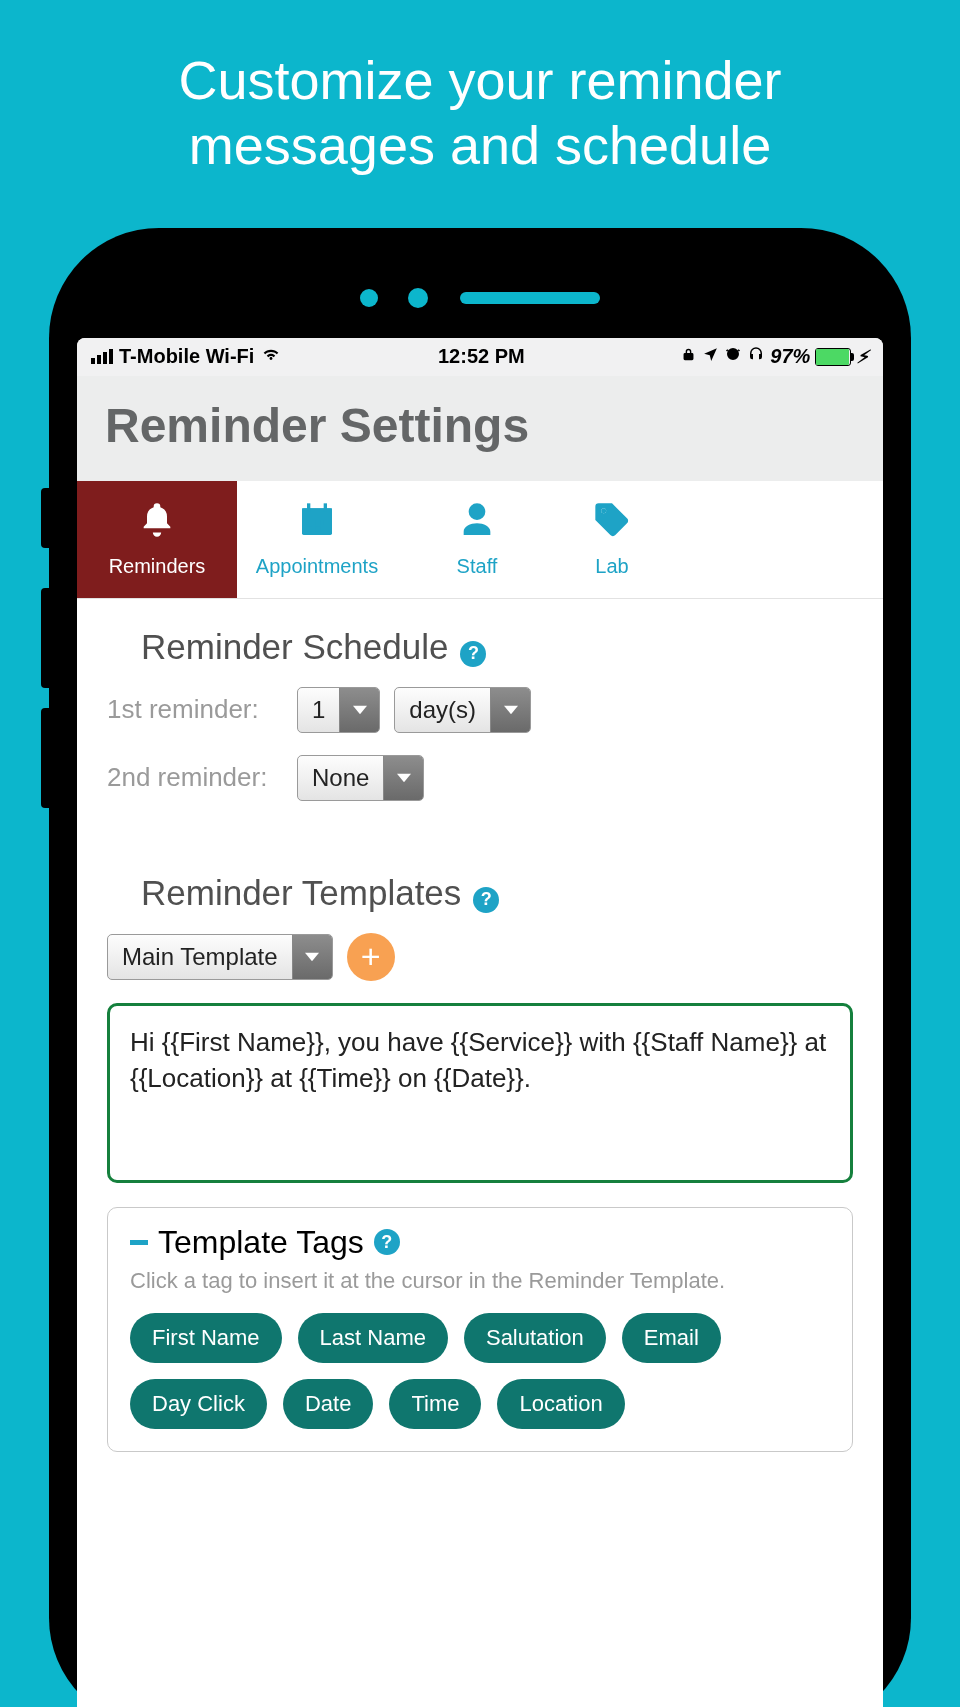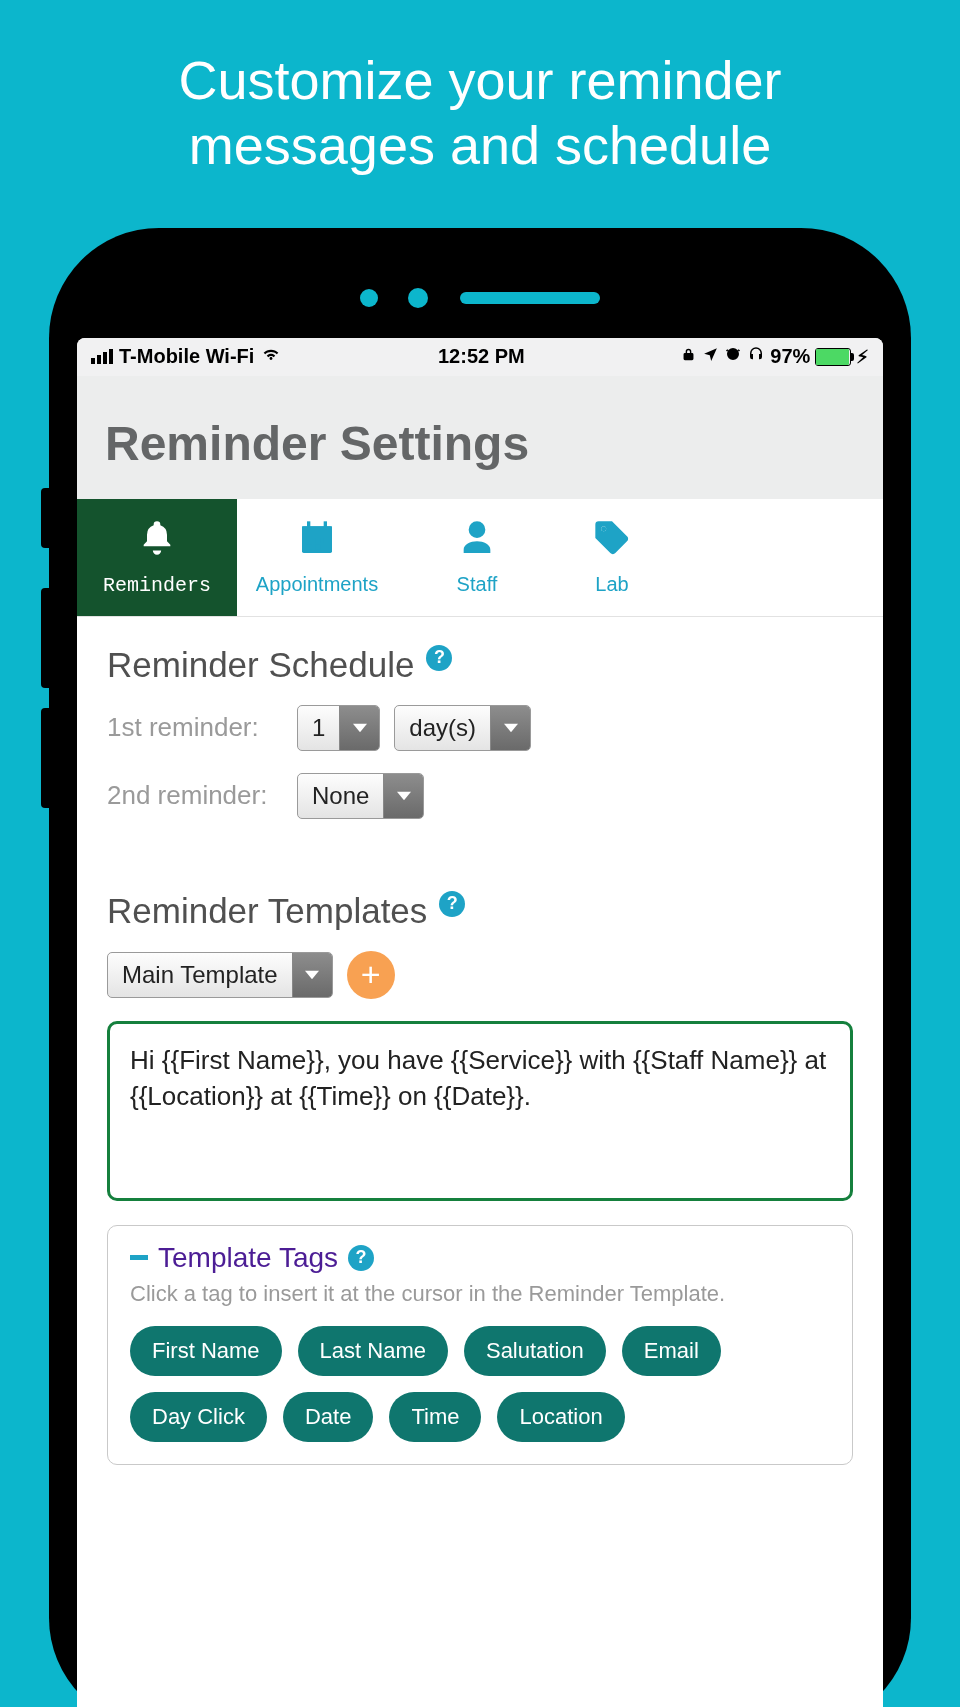--- a/index.html
+++ b/index.html
@@ -75,21 +75,21 @@
   background: #f1f1f2;
   display: flex;
   align-items: center;
   padding: 0 14px;
   font-size: 20px;
   font-weight: 600;
   color: #000;
 }
 .status-left { display: flex; align-items: center; gap: 6px; }
 .status-center { flex: 1; text-align: center; }
-.status-right { display: flex; align-items: center; gap: 5px; }
+.status-right { display: flex; align-items: center; gap: 5px; font-style: italic; }
 .signal-bars { display: flex; align-items: flex-end; gap: 2px; }
 .signal-bars span { width: 4px; background: #000; }
 .signal-bars span:nth-child(1){height:6px}
 .signal-bars span:nth-child(2){height:9px}
 .signal-bars span:nth-child(3){height:12px}
 .signal-bars span:nth-child(4){height:15px}
 .wifi-icon svg { width: 22px; height: 22px; }
 .battery {
   width: 36px; height: 18px;
   border: 1.5px solid #000;
@@ -104,61 +104,60 @@
 .battery-fill { width: 95%; height: 100%; background: #4cd964; border-radius: 1px; }
 .page-header {
   background: #eceded;
   padding: 22px 28px 28px;
   border-bottom: none;
 }
 .page-title {
   font-size: 48px;
   font-weight: 600;
   color: #646667;
-  margin-top: 18px;
 }
 .tabbar {
   display: flex;
   background: #fff;
   border-bottom: 1px solid #e2e2e2;
   height: 118px;
 }
 .tab {
   flex: 0 0 160px;
   display: flex;
   flex-direction: column;
   align-items: center;
   justify-content: center;
   gap: 10px;
   color: #1ea3c6;
   font-size: 20px;
   cursor: pointer;
 }
 .tab:last-child { flex: 0 0 110px; }
 .tab.active {
-  background: #14532d;
+  background: #7f1d1d;
   color: #fff;
-  font-family: Liberation Mono, monospace;
 }
 .tab-icon svg { width: 40px; height: 40px; }
 .tab.active .tab-icon svg path, .tab.active .tab-icon svg rect, .tab.active .tab-icon svg circle { fill: #fff; }
 .tab:not(.active) .tab-icon svg path, .tab:not(.active) .tab-icon svg rect, .tab:not(.active) .tab-icon svg circle { fill: #1ea3c6; }
 .content {
   padding: 28px 30px;
   flex: 1;
   overflow: hidden;
 }
 .section-title {
   font-size: 35px;
   font-weight: 400;
   color: #505050;
   display: flex;
-  align-items: flex-start;
+  align-items: flex-end;
   gap: 12px;
   margin-bottom: 20px;
+  margin-left: 34px;
 }
 .help-icon {
   width: 26px; height: 26px; border-radius: 50%;
   background: #1ea3c6; color: #fff;
   display: inline-flex; align-items: center; justify-content: center;
   font-size: 18px; font-weight: 700;
 }
 .schedule-row {
   display: flex;
   align-items: center;
@@ -219,22 +218,22 @@
   border-radius: 10px;
   padding: 16px 22px 22px;
 }
 .tags-title-row {
   display: flex; align-items: center; gap: 10px;
 }
 .collapse-dash {
   width: 18px; height: 5px; background: #1ea3c6;
 }
 .tags-title {
-  font-size: 28px;
-  color: #4c1d95;
+  font-size: 32px;
+  color: #000000;
 }
 .tags-help {
   font-size: 22px;
   color: #9a9a9a;
   margin: 6px 0 18px;
   line-height: 1.3;
 }
 .tags-wrap { display: flex; flex-wrap: wrap; gap: 16px; }
 .tag-pill {
   background: #0f766e;

